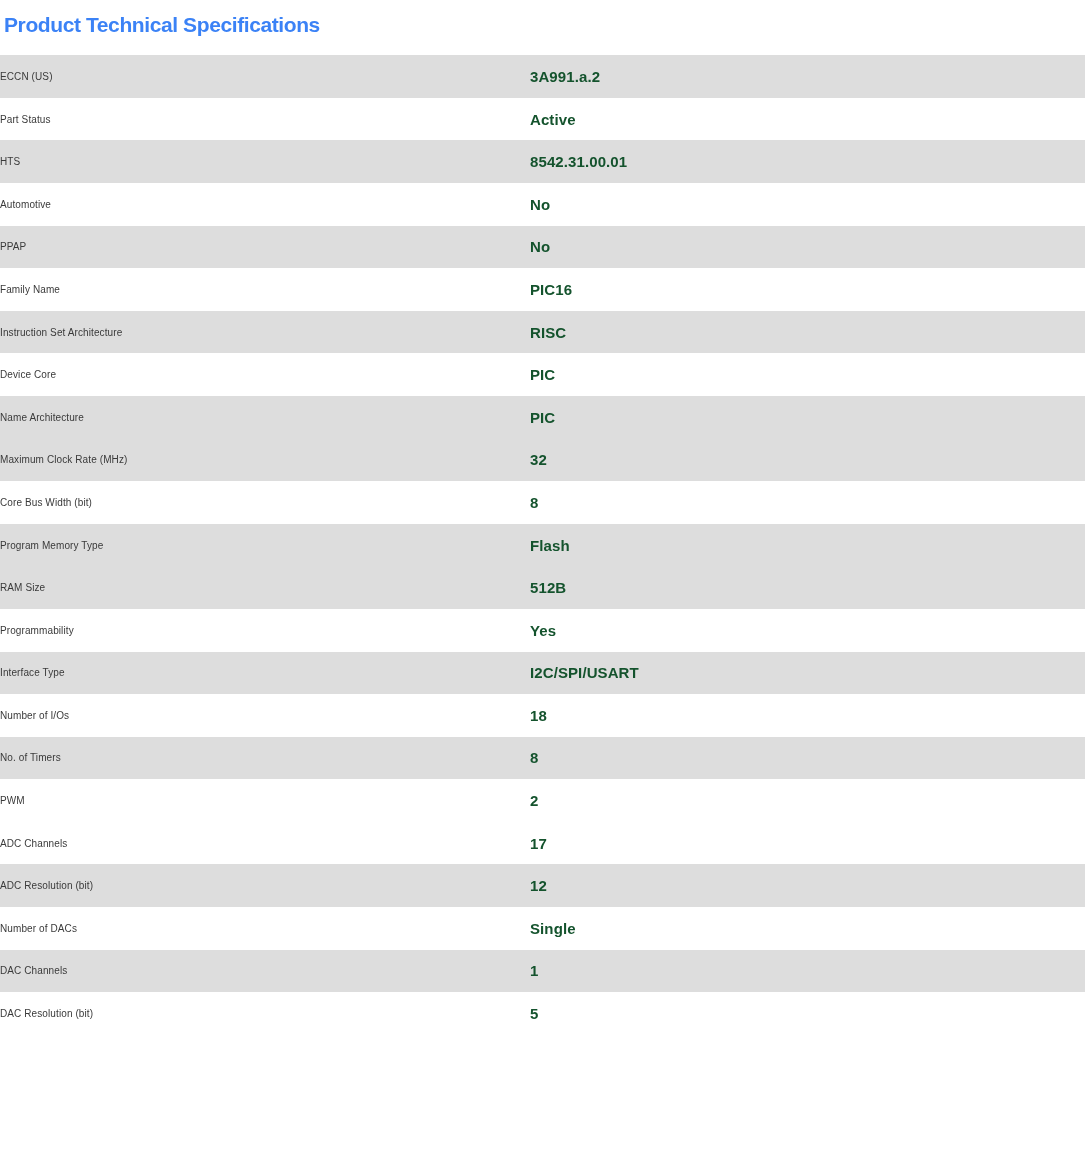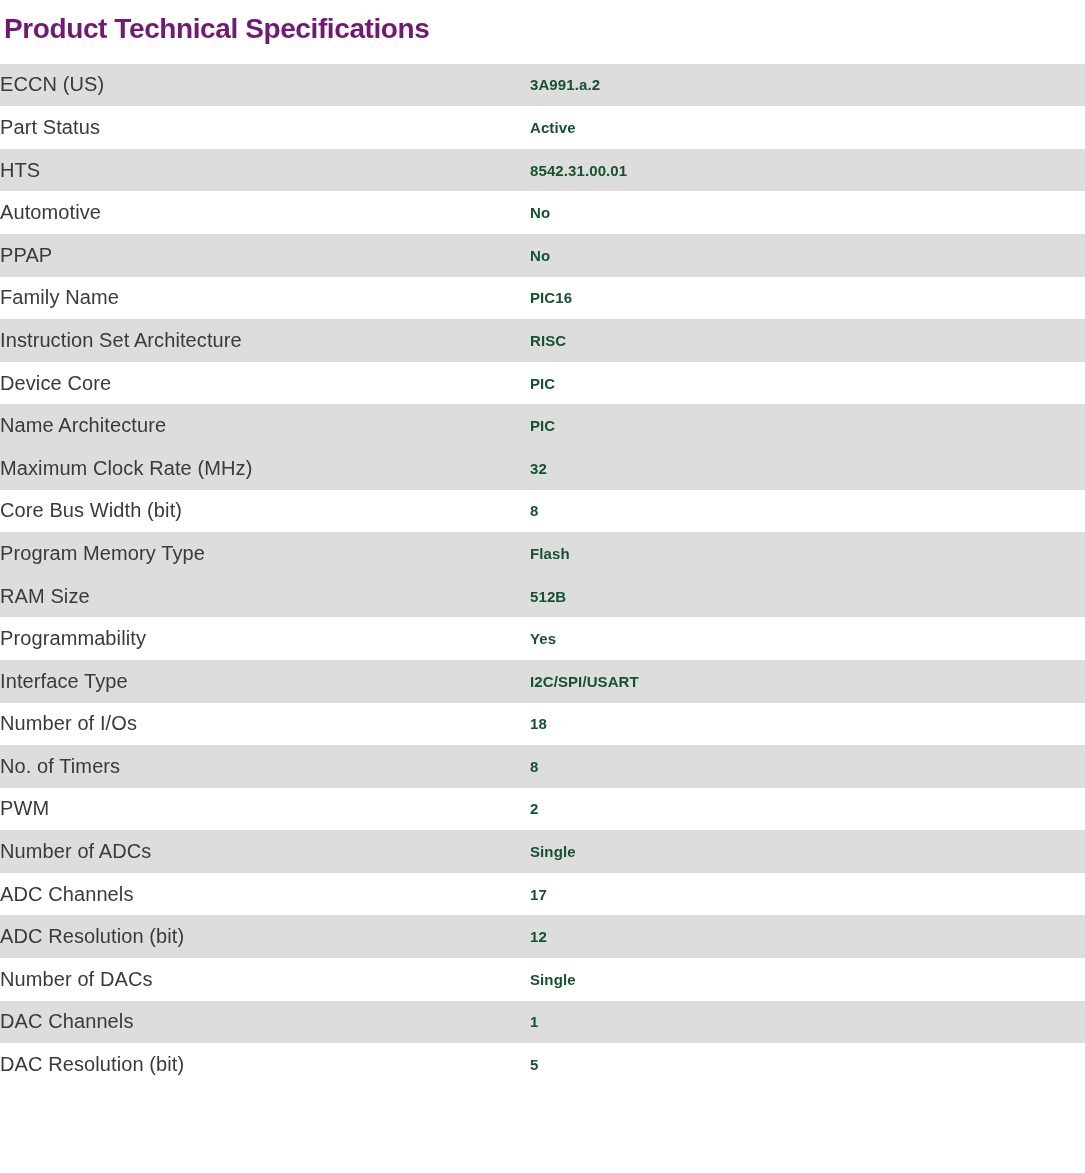--- a/index.html
+++ b/index.html
@@ -13,43 +13,43 @@
     font-family: "Liberation Sans", sans-serif;
     color: #2b2b2b;
     -webkit-font-smoothing: antialiased;
   }
   .page {
     width: 1085px;
     box-sizing: border-box;
     padding: 0;
   }
   .page-title {
-    font-size: 28px;
+    font-size: 21px;
     font-weight: bold;
     letter-spacing: -0.4px;
-    color: #701a75;
+    color: #3b82f6;
     margin: 12px 0 0 4px;
     padding: 0 0 18px 0;
     line-height: 1.2;
   }
   table.spec-table {
     width: 1085px;
     border-collapse: collapse;
     table-layout: fixed;
   }
   table.spec-table td {
     padding: 0;
     vertical-align: middle;
     height: 42.6px;
     border: none;
   }
   td.spec-label {
     width: 530px;
     padding-left: 36px;
-    font-size: 20px;
+    font-size: 10px;
     font-weight: 400;
     color: #3a3a3a;
     letter-spacing: 0.1px;
   }
   td.spec-value {
     padding-left: 3px;
     font-size: 15px;
     font-weight: bold;
     color: #14532d;
     letter-spacing: 0.1px;
@@ -135,24 +135,20 @@
           <td class="spec-value">18</td>
         </tr>
         <tr class="row-shaded">
           <td class="spec-label">No. of Timers</td>
           <td class="spec-value">8</td>
         </tr>
         <tr class="row-plain">
           <td class="spec-label">PWM</td>
           <td class="spec-value">2</td>
         </tr>
-        <tr class="row-shaded">
-          <td class="spec-label">Number of ADCs</td>
-          <td class="spec-value">Single</td>
-        </tr>
         <tr class="row-plain">
           <td class="spec-label">ADC Channels</td>
           <td class="spec-value">17</td>
         </tr>
         <tr class="row-shaded">
           <td class="spec-label">ADC Resolution (bit)</td>
           <td class="spec-value">12</td>
         </tr>
         <tr class="row-plain">
           <td class="spec-label">Number of DACs</td>

